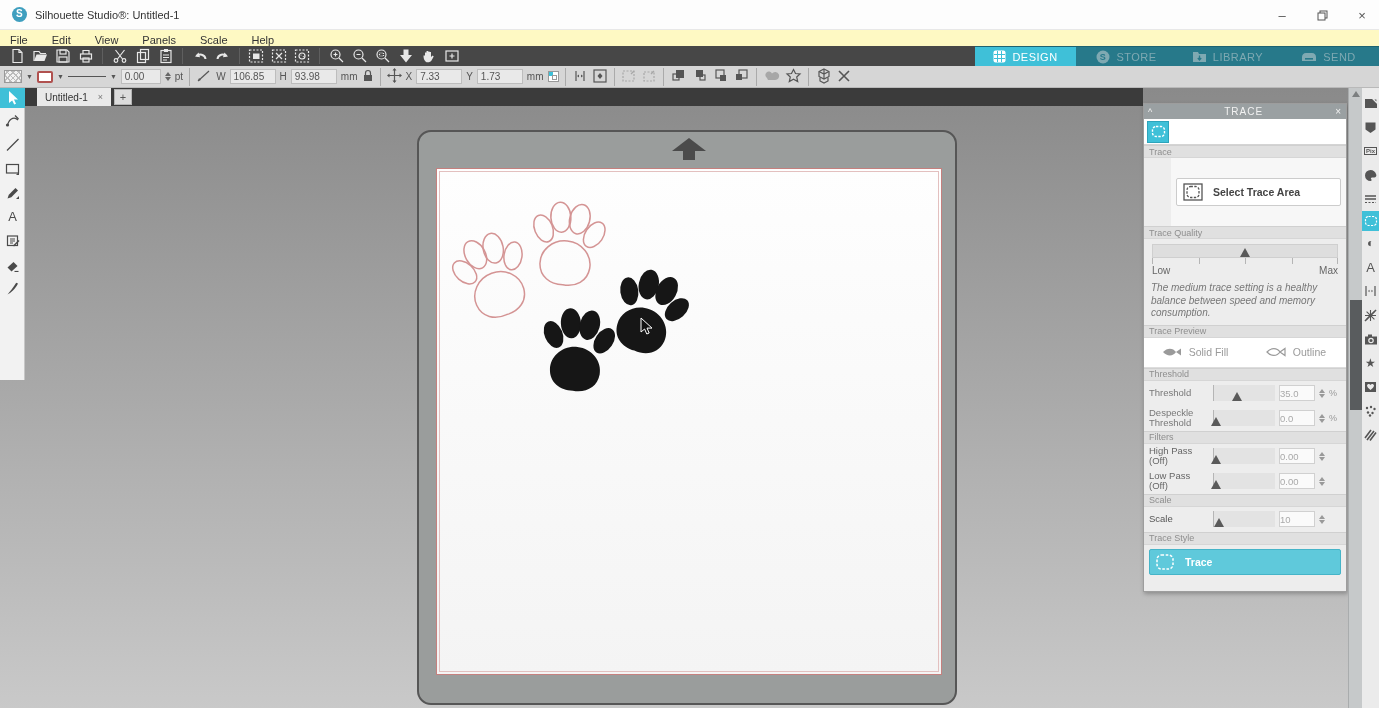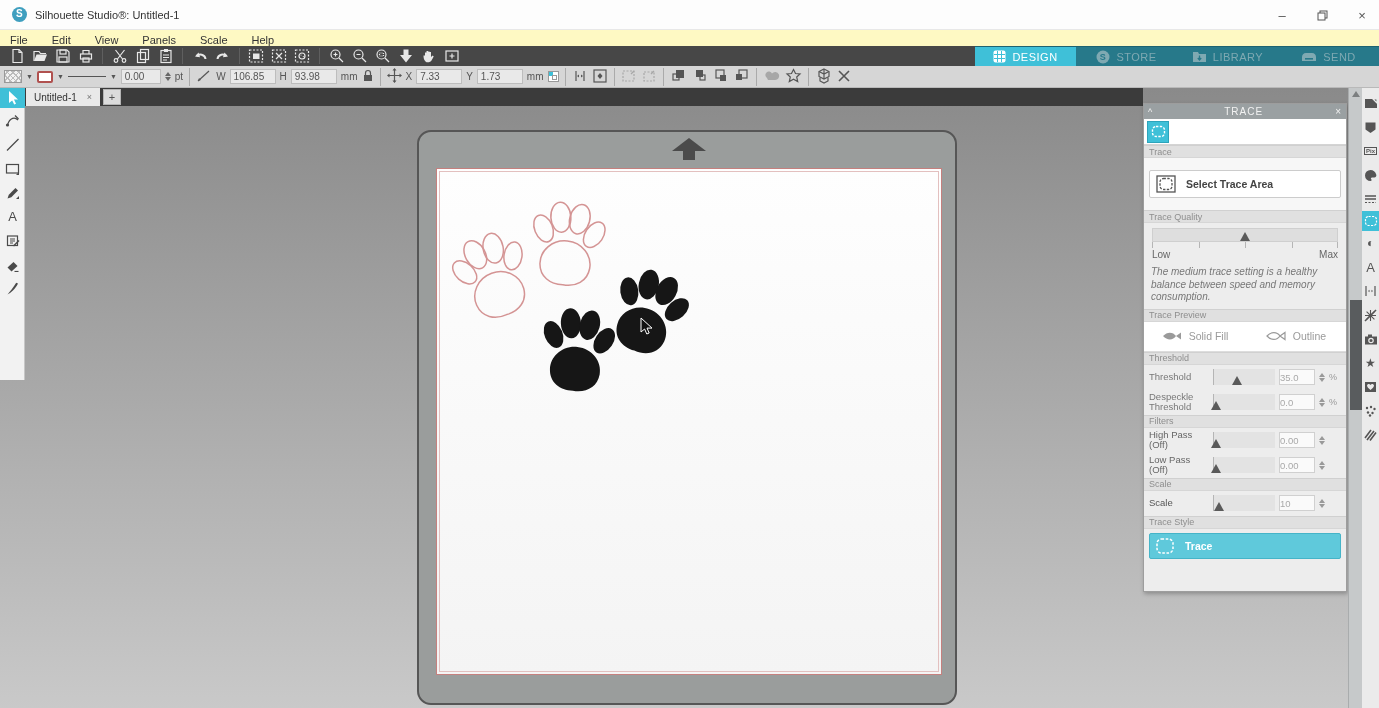--- a/index.html
+++ b/index.html
@@ -63,21 +63,21 @@
   .leftbar{position:absolute;left:0;top:0;width:25px;height:292px;background:#f2f2f2;border-right:1px solid #c7c7c7;}
   .ltool{width:25px;height:24px;display:flex;align-items:center;justify-content:center;}
   .ltool.active{background:#3fc0d8;height:20px;}
   .ltool svg{stroke:#4a4a4a;fill:none;stroke-width:1.2;}
   .ltool svg .fil{fill:#4a4a4a;stroke:none;}
   .ltool.active svg .fil{fill:#fff;}
   .ltool .glyph{font-size:13px;color:#4a4a4a;}
 
   
   .tabbar{position:absolute;left:25px;top:0;width:1118px;height:18px;background:#3b3b3b;display:flex;align-items:center;}
-  .doc-tab{height:18px;background:#e9e9e9;display:flex;align-items:center;padding:0 8px;gap:10px;margin-left:1px;font-size:10px;color:#333;}
+  .doc-tab{height:18px;background:#e9e9e9;display:flex;align-items:center;padding:0 8px;gap:10px;margin-left:12px;font-size:10px;color:#333;}
   .doc-tab .x{color:#777;font-size:9px;}
   .tab-add{width:18px;height:16px;background:#dcdcdc;border:1px solid #b5b5b5;color:#555;display:flex;align-items:center;justify-content:center;font-size:11px;margin-left:3px;}
 
   
   .canvas{position:absolute;left:25px;top:18px;width:1118px;height:602px;}
   .mat{position:absolute;left:392px;top:24px;width:540px;height:575px;background:#9a9d9c;border:2px solid #565656;border-radius:14px;}
   .mat-arrow{position:absolute;left:253px;top:6px;width:34px;height:24px;}
   .mat-arrow .tri{position:absolute;left:0;top:0;width:0;height:0;border-left:17px solid transparent;border-right:17px solid transparent;border-bottom:13px solid #4b4b4b;}
   .mat-arrow .stem{position:absolute;left:11px;top:13px;width:12px;height:9px;background:#4b4b4b;}
   .page{position:absolute;left:17px;top:36px;width:506px;height:507px;background:linear-gradient(#fefefe,#f4f4f4);border:1px solid #c5807e;}
@@ -105,21 +105,21 @@
   
   .panel{position:absolute;left:0;top:15px;width:204px;height:489px;background:#ededed;border:1px solid #9d9d9d;box-shadow:1px 2px 4px rgba(0,0,0,.25);font-size:10px;color:#555;}
   .p-head{height:15px;background:#9aa0a2;display:flex;align-items:center;color:#f2f2f2;}
   .p-head .car{font-size:9px;margin-left:4px;}
   .p-head .ttl{flex:1;text-align:center;font-size:10px;letter-spacing:1px;}
   .p-head .cls{margin-right:5px;font-size:10px;}
   .p-toolrow{height:26px;background:#fff;border-bottom:1px solid #d4d4d4;display:flex;align-items:center;}
   .trace-tool-btn{width:22px;height:22px;margin-left:3px;background:#3fc0d8;border:1px solid #2da4bb;display:flex;align-items:center;justify-content:center;}
   .trace-tool-btn svg{stroke:#fff;fill:none;stroke-width:1.4;}
   .sect{height:13px;background:#e0e0e0;border-top:1px solid #d0d0d0;border-bottom:1px solid #d6d6d6;display:flex;align-items:center;padding-left:5px;font-size:9px;color:#8e8e8e;}
-  .white-wrap{background:#f7f7f7;padding:12px 5px;}
+  .white-wrap{background:#f7f7f7;padding:20px 5px;margin-left:27px;}
   .sel-area-btn{height:28px;background:#fff;border:1px solid #ccc;border-radius:2px;display:flex;align-items:center;gap:10px;padding-left:6px;color:#444;font-size:10.5px;font-weight:bold;}
   .sel-area-btn svg{stroke:#555;fill:none;stroke-width:1.3;}
   .q-block{padding:5px 8px 2px 8px;}
   .q-track{position:relative;height:14px;background:#dedede;border:1px solid #cfcfcf;}
   .q-ticks{position:relative;height:7px;}
   .q-ticks i{position:absolute;top:0;width:1px;height:6px;background:#b5b5b5;}
   .q-labels{display:flex;justify-content:space-between;font-size:10px;color:#666;}
   .sl-handle{position:absolute;bottom:0;width:0;height:0;border-left:5px solid transparent;border-right:5px solid transparent;border-bottom:9px solid #5a5a5a;}
   .desc{font-style:italic;color:#777;font-size:10px;line-height:1.25;padding:4px 7px 5px 7px;}
   .prev-row{height:30px;background:#fff;margin:0;border-bottom:1px solid #ddd;display:flex;align-items:center;}

